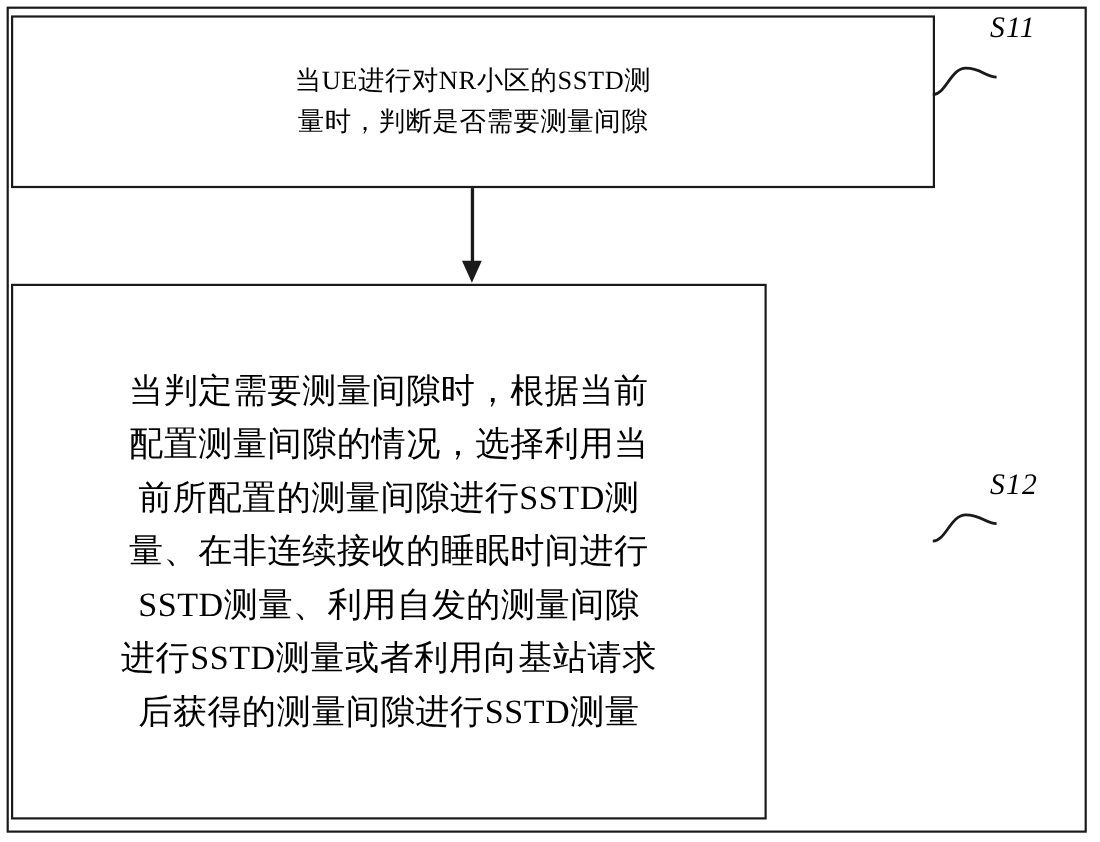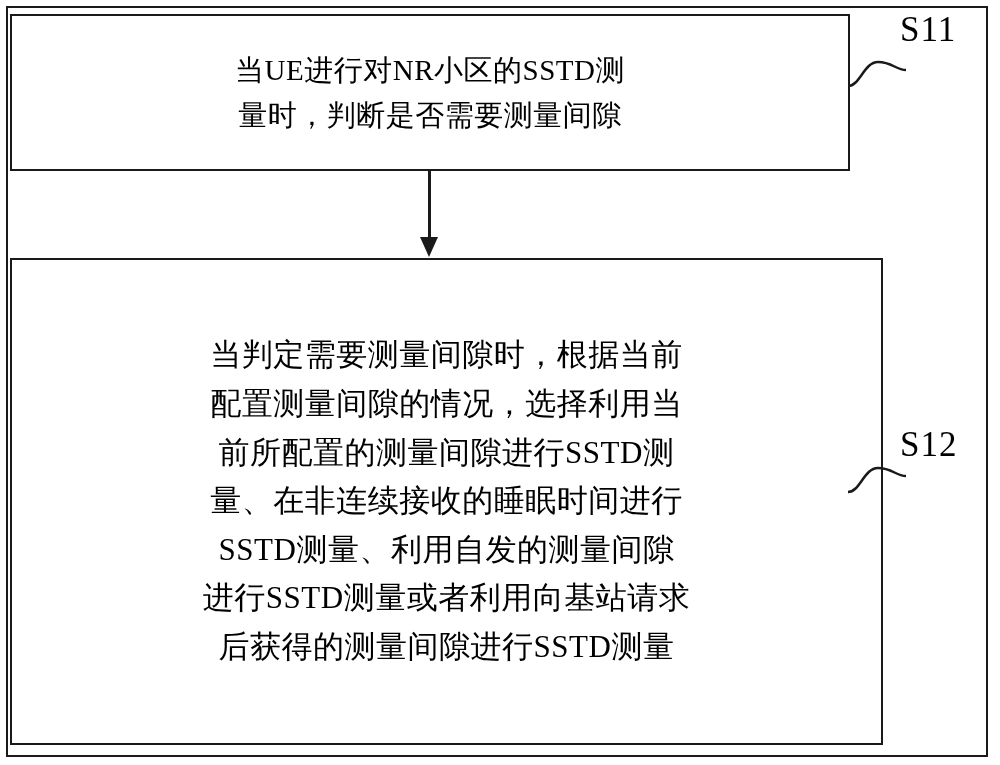--- a/index.html
+++ b/index.html
@@ -46,26 +46,26 @@
   #box-s11 {
     left: 10px;
     top: 14px;
     width: 840px;
     height: 157px;
   }
 
   #box-s12 {
     left: 10px;
     top: 258px;
-    width: 873px;
+    width: 687px;
     height: 487px;
   }
 
   .box-text {
-    font-size: 29px;
+    font-size: 24px;
     line-height: 1.52;
     letter-spacing: 0.5px;
     padding: 0 28px;
     white-space: pre-line;
     font-family: "Liberation Serif", "DejaVu Serif", serif;
   }
 
   #box-s12 .box-text {
     font-size: 31px;
     line-height: 1.57;
@@ -95,23 +95,24 @@
     width: 0;
     height: 0;
     border-left: 9px solid transparent;
     border-right: 9px solid transparent;
     border-top: 20px solid #1a1a1a;
   }
 
   
   .step-label {
     position: absolute;
-    font-size: 35px;
+    font-size: 27px;
     font-family: "Liberation Serif", "DejaVu Serif", serif;
     letter-spacing: 1px;
+    font-style: italic;
   }
   #label-s11 { left: 900px; top: 10px; }
   #label-s12 { left: 900px; top: 425px; }
 
   .leader {
     position: absolute;
     width: 62px;
     height: 34px;
   }
   #leader-s11 { left: 846px; top: 56px; }

